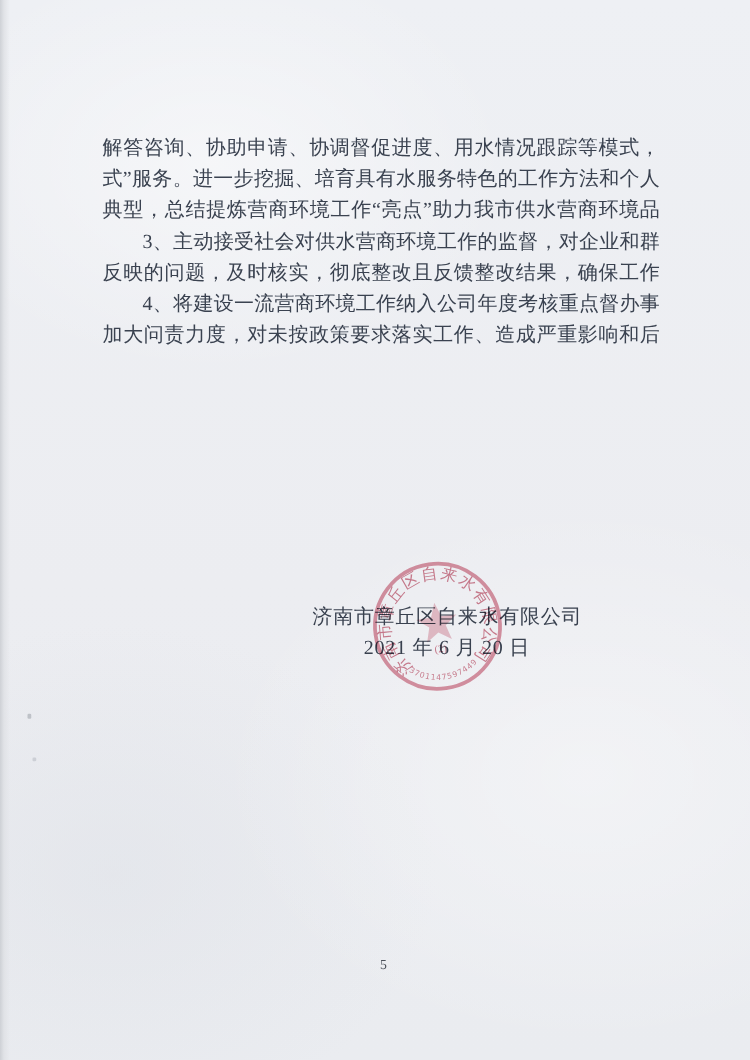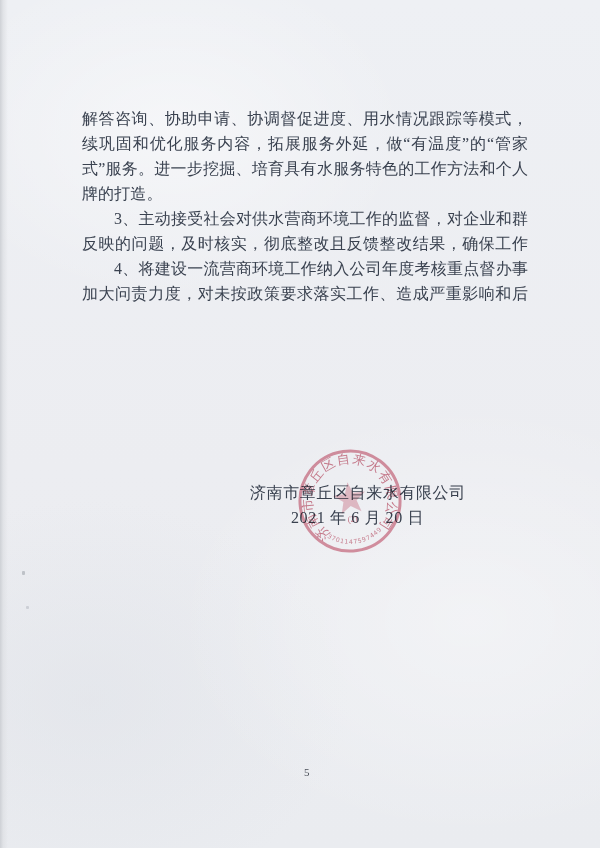--- a/index.html
+++ b/index.html
@@ -56,23 +56,22 @@
 </style>
 </head>
 <body>
 
 <div class="page">
 
   <div class="edge-left"></div>
 
   <div class="doc-body">
     <div class="line fill">解答咨询、协助申请、协调督促进度、用水情况跟踪等模式，继</div>
-    <div class="line fill">续巩固和优化服务内容，拓展服务外延，做“有温度”的“管家</div>
     <div class="line fill">式”服务。进一步挖掘、培育具有水服务特色的工作方法和个人</div>
-    <div class="line">牌的打造。</div>
+    <div class="line fill">典型，总结提炼营商环境工作“亮点”助力我市供水营商环境品</div>
     <div class="line fill indent">3、主动接受社会对供水营商环境工作的监督，对企业和群众</div>
     <div class="line fill">反映的问题，及时核实，彻底整改且反馈整改结果，确保工作取</div>
     <div class="line fill indent">4、将建设一流营商环境工作纳入公司年度考核重点督办事项，</div>
     <div class="line fill">加大问责力度，对未按政策要求落实工作、造成严重影响和后果</div>
   </div>
 
   <div class="sig-company">济南市章丘区自来水有限公司</div>
   <div class="sig-date">2021 年 6 月 20 日</div>
 
   <div class="seal">

